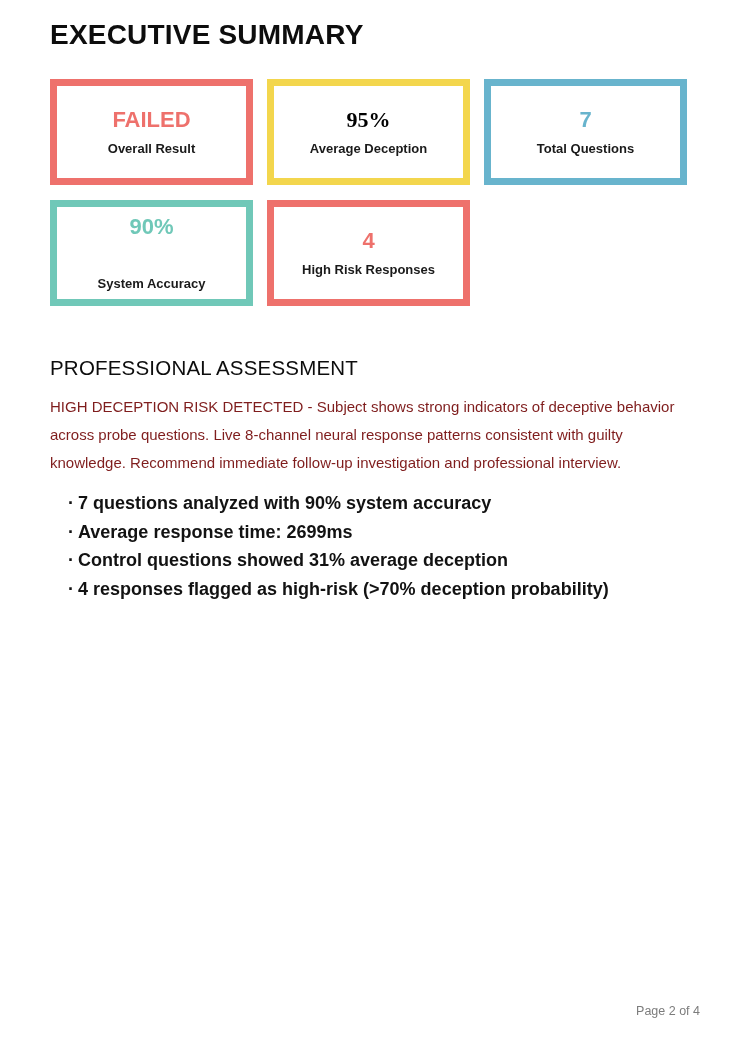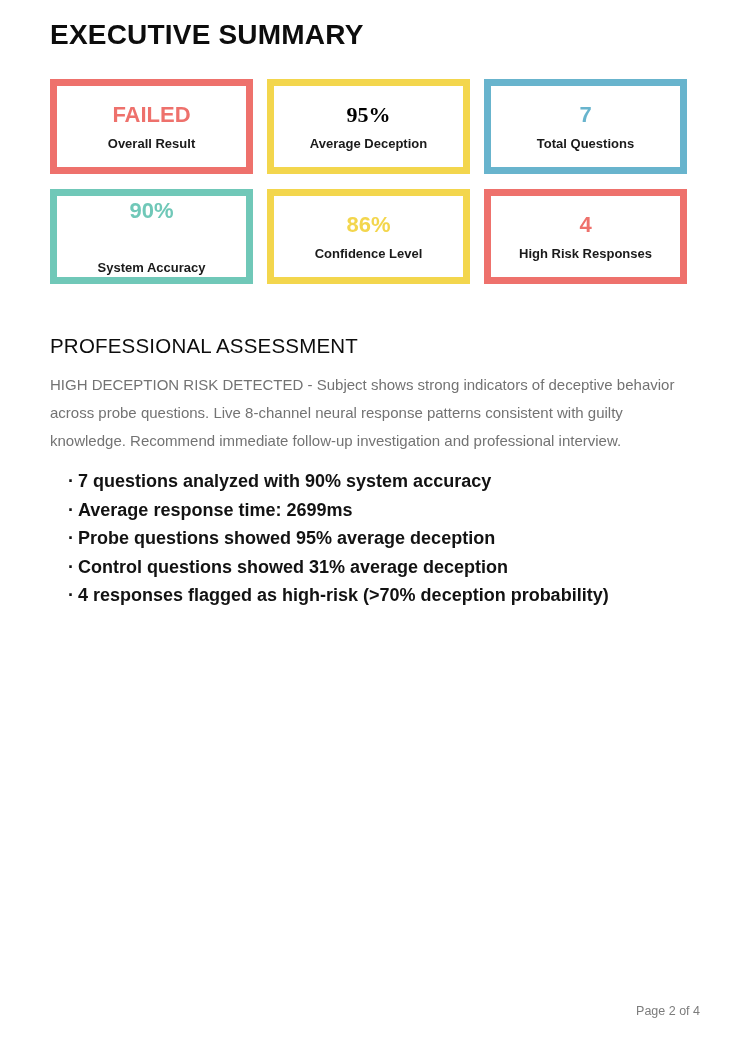--- a/index.html
+++ b/index.html
@@ -29,21 +29,21 @@
   }
   .cards-grid {
     margin-top: 28px;
     display: grid;
     grid-template-columns: repeat(3, 1fr);
     column-gap: 14px;
     row-gap: 15px;
   }
   .stat-card {
     box-sizing: border-box;
-    height: 95px;
+    height: 106px;
     border: 7px solid #cccccc;
     background: #ffffff;
     display: flex;
     flex-direction: column;
     align-items: center;
     justify-content: center;
     text-align: center;
   }
   .stat-value {
     font-size: 22px;
@@ -65,21 +65,21 @@
     letter-spacing: 0.2px;
   }
   .assessment-heading {
     margin-top: 50px;
   }
   .assessment-body {
     margin: 13px 0 0 0;
     font-size: 15px;
     font-weight: 400;
     line-height: 28px;
-    color: #737373;
+    color: #7f1d1d;
     max-width: 648px;
   }
   .findings-heading {
     margin-top: 37px;
   }
   .findings-list {
     list-style: none;
     margin: 19px 0 0 0;
     padding: 0 0 0 18px;
   }
@@ -130,41 +130,36 @@
       <div class="stat-card" style="border-color: rgb(104, 180, 205);">
         <div class="stat-value" style="color: rgb(104, 180, 205);">7</div>
         <div class="stat-label">Total Questions</div>
       </div>
 
       <div class="stat-card" style="border-color: rgb(112, 200, 184); gap: 28px;">
         <div class="stat-value" style="color: rgb(112, 200, 184);">90%</div>
         <div class="stat-label">System Accuracy</div>
       </div>
 
-      <div class="stat-card" style="border-color: rgb(243, 214, 77);">
-        <div class="stat-value" style="color: rgb(243, 214, 77);">86%</div>
-        <div class="stat-label">Confidence Level</div>
-      </div>
 
       <div class="stat-card" style="border-color: rgb(238, 113, 108);">
         <div class="stat-value" style="color: rgb(238, 113, 108);">4</div>
         <div class="stat-label">High Risk Responses</div>
       </div>
 
     </div>
 
     <h2 class="section-heading assessment-heading">PROFESSIONAL ASSESSMENT</h2>
 
     <p class="assessment-body">HIGH DECEPTION RISK DETECTED - Subject shows strong indicators of deceptive behavior across probe questions. Live 8-channel neural response patterns consistent with guilty knowledge. Recommend immediate follow-up investigation and professional interview.</p>
 
 
     <ul class="findings-list">
       <li>7 questions analyzed with 90% system accuracy</li>
       <li>Average response time: 2699ms</li>
-      <li>Probe questions showed 95% average deception</li>
       <li>Control questions showed 31% average deception</li>
       <li>4 responses flagged as high-risk (&gt;70% deception probability)</li>
     </ul>
 
   </div>
 
   <div class="page-footer">Page 2 of 4</div>
 </div>
 
 </body></html>

